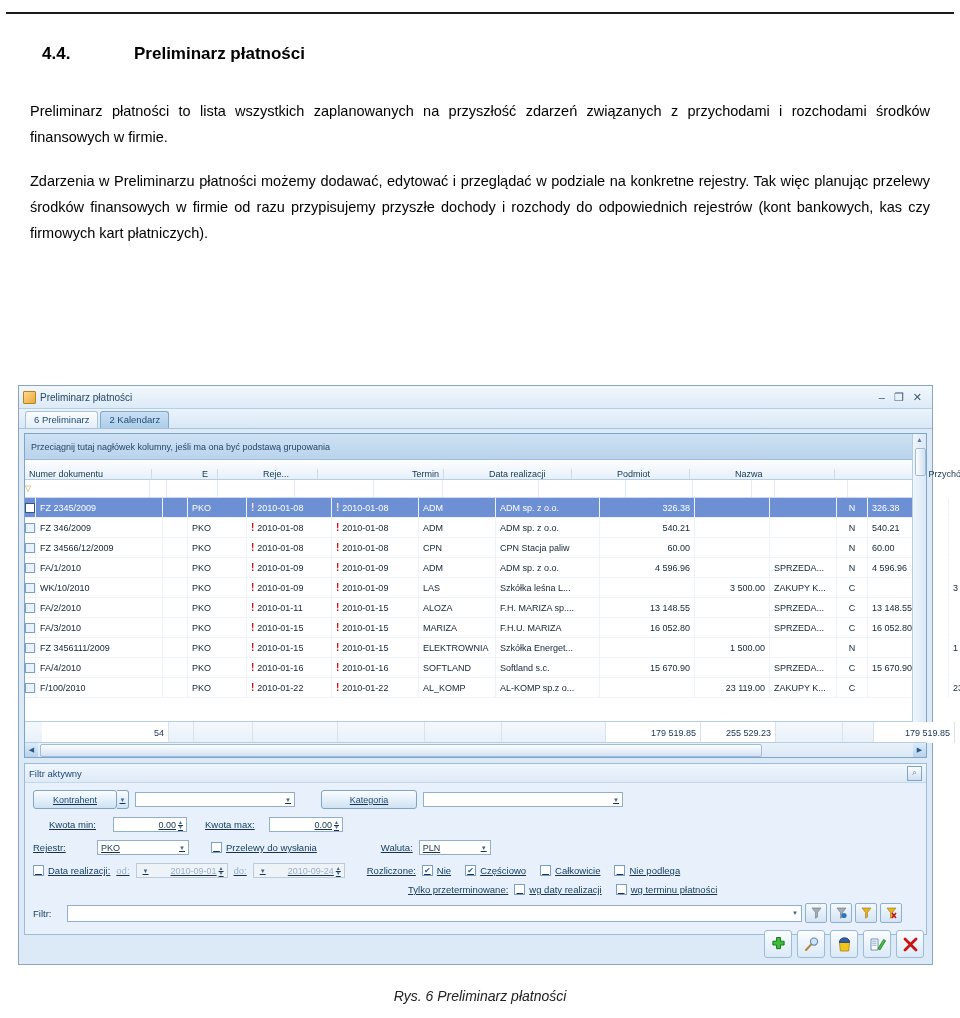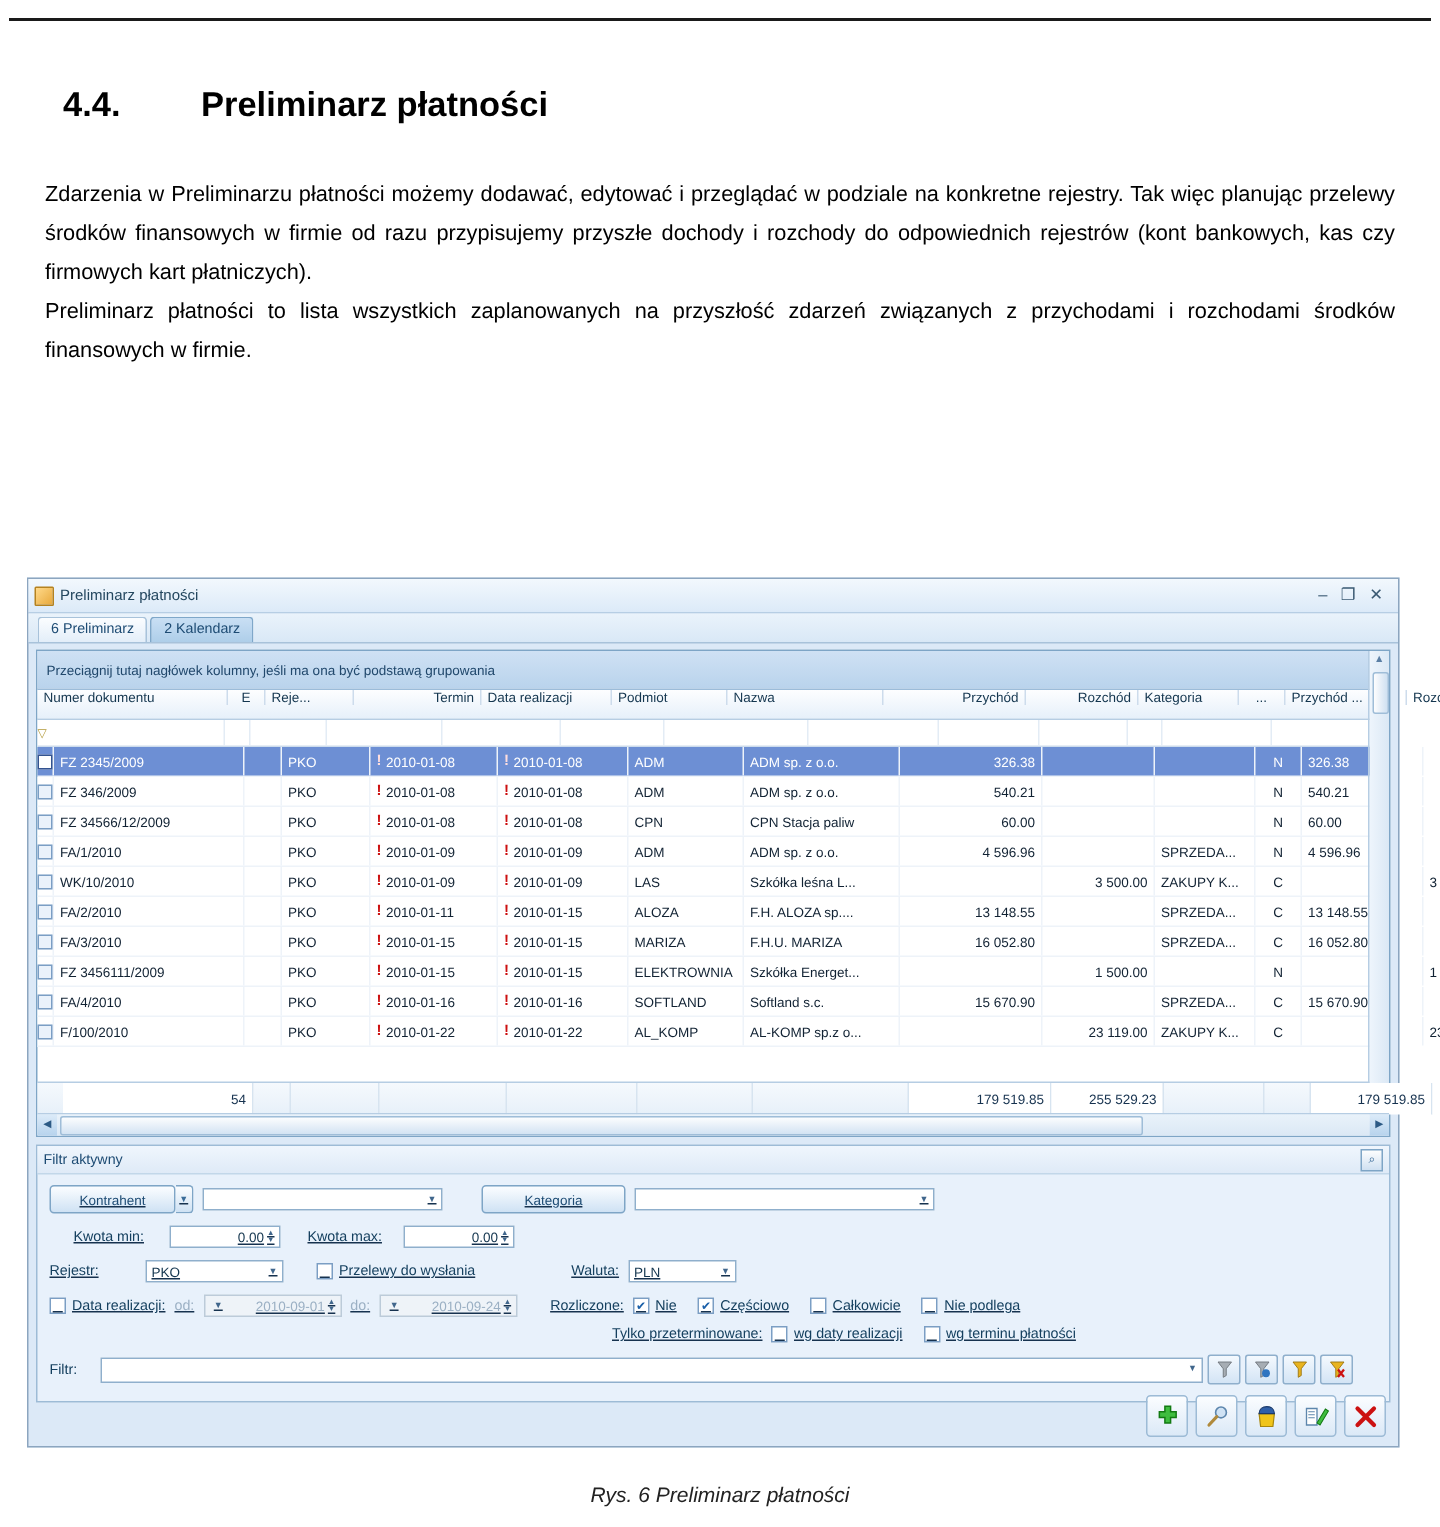--- a/index.html
+++ b/index.html
@@ -17,23 +17,23 @@
     letter-spacing:-0.3px;white-space:nowrap;
     font-family:"Liberation Serif",serif;
   }
   .page-header .ph-rule{
     border-bottom:2px solid #1a1a1a;margin-top:6px;width:100%;
   }
   
   .section{padding:30px 30px 0 30px;}
   .sec-heading{
     display:flex;align-items:baseline;
-    font-size:23px;font-weight:bold;
+    font-size:17px;font-weight:bold;
     font-family:"Liberation Sans",sans-serif;
-    margin:12px 0 34px 12px;
+    margin:0 0 34px 12px;
   }
   .sec-num{width:92px;}
   .para{
     font-size:14.5px;line-height:26px;text-align:justify;
     margin:0 0 18px 0;
   }
   .para.tight{margin-bottom:0;}
   
   .app-shell{
     position:absolute;left:18px;top:385px;width:915px;height:580px;
@@ -71,23 +71,23 @@
   .gridwrap{
     margin:4px 5px 0 5px;border:1px solid #7ea5c6;background:#fff;
     height:325px;position:relative;box-sizing:border-box;
   }
   .group-bar{
     height:25px;background:linear-gradient(#cfe1f4,#b9d3ec);
     border-bottom:1px solid #9cbcd9;
     display:flex;align-items:center;padding-left:6px;font-size:9px;color:#21486c;
   }
   .hdr-row{
-    display:flex;height:19px;align-items:flex-start;
+    display:flex;height:19px;align-items:flex-end;
     background:linear-gradient(#fdfeff,#e6f0fa);
-    border-bottom:1px solid #b6cde3;font-size:9px;color:#14364f;
+    border-bottom:1px solid #b6cde3;font-size:9px;color:#14364f;gap:41px;
   }
   .hdr-cell{
     border-right:1px solid #cddcec;padding:0 4px;
     display:flex;align-items:center;overflow:hidden;white-space:nowrap;
   }
   .hdr-cell.r{justify-content:flex-end;}
   .hdr-cell.c{justify-content:center;}
   .filter-row{
     display:flex;height:17px;border-bottom:1px solid #cddcec;background:#fff;
   }
@@ -216,22 +216,22 @@
 
 <div class="page-header">
   <div class="ph-rule"></div>
 </div>
 
 <div class="section">
   <div class="sec-heading">
     <span class="sec-num">4.4.</span>
     <span>Preliminarz płatności</span>
   </div>
+  <p class="para">Preliminarz płatności to lista wszystkich zaplanowanych na przyszłość zdarzeń związanych z przychodami i rozchodami środków finansowych w firmie.</p>
   <p class="para tight">Zdarzenia w Preliminarzu płatności możemy dodawać, edytować i przeglądać w podziale na konkretne rejestry. Tak więc planując przelewy środków finansowych w firmie od razu przypisujemy przyszłe dochody i rozchody do odpowiednich rejestrów (kont bankowych, kas czy firmowych kart płatniczych).</p>
-  <p class="para">Preliminarz płatności to lista wszystkich zaplanowanych na przyszłość zdarzeń związanych z przychodami i rozchodami środków finansowych w firmie.</p>
 </div>
 
 <div class="app-shell">
 
   <div class="titlebar">
     <div class="tb-icon"></div>
     <div class="tb-title">Preliminarz płatności</div>
     <div class="tb-buttons">
       <span>–</span>
       <span>❐</span>
@@ -373,21 +373,21 @@
         <div class="row">
           <div class="chk-cell">
             <span class="chk-box"></span>
           </div>
           <div class="cell" style="width: 118px; flex: 0 0 auto;">FA/2/2010</div>
           <div class="cell c" style="width: 16px; flex: 0 0 auto;"></div>
           <div class="cell" style="width: 50px; flex: 0 0 auto;">PKO</div>
           <div class="cell r" style="width: 76px; flex: 0 0 auto; justify-content: flex-start;"><span class="bang">!</span>2010-01-11</div>
           <div class="cell" style="width: 78px; flex: 0 0 auto; justify-content: flex-start;"><span class="bang">!</span>2010-01-15</div>
           <div class="cell" style="width: 68px; flex: 0 0 auto;">ALOZA</div>
-          <div class="cell" style="width: 95px; flex: 0 0 auto;">F.H. ALOZA sp....</div>
+          <div class="cell" style="width: 95px; flex: 0 0 auto;">F.H. MARIZA sp....</div>
           <div class="cell r" style="width: 86px; flex: 0 0 auto;">13 148.55</div>
           <div class="cell r" style="width: 66px; flex: 0 0 auto;"></div>
           <div class="cell" style="width: 58px; flex: 0 0 auto;">SPRZEDA...</div>
           <div class="cell c" style="width: 22px; flex: 0 0 auto;">C</div>
           <div class="cell" style="width: 72px; flex: 0 0 auto;">13 148.55</div>
           <div class="cell" style="width: 66px; flex: 0 0 auto;"></div>
         </div>
         <div class="row">
           <div class="chk-cell">
             <span class="chk-box"></span>

